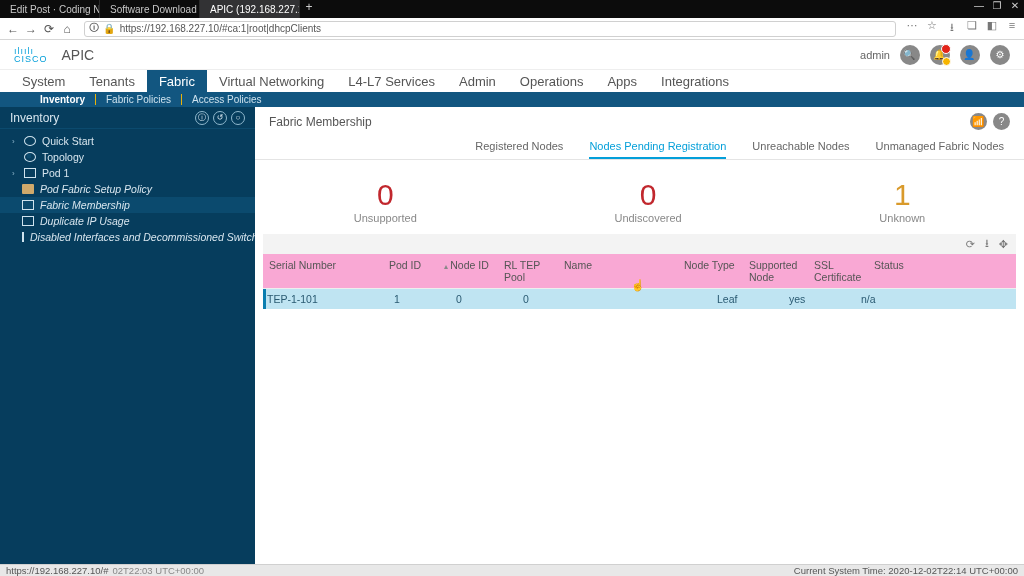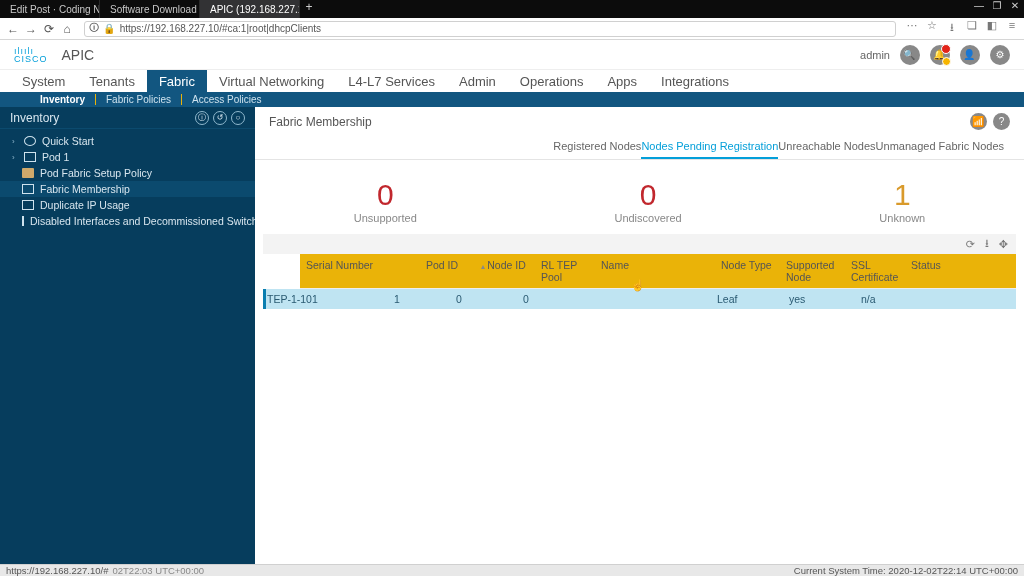--- a/index.html
+++ b/index.html
@@ -43,50 +43,50 @@
   .sub-nav-item:first-child{border:none; font-weight:600; color:#fff;}
 
   
   .workspace { display:flex; height:calc(576px - 18px - 22px - 30px - 22px - 15px - 12px); }
   .sidebar { width:255px; background:#063d5d; color:#d7e5ee; display:flex; flex-direction:column; }
   .side-head { height:22px; display:flex; align-items:center; padding:0 10px; font-size:12px; border-bottom:1px solid #0b4a6e;}
   .side-head-icons { margin-left:auto; display:flex; gap:4px;}
   .ring { width:14px; height:14px; border:1px solid #8fb8cd; border-radius:50%; display:flex; align-items:center; justify-content:center; font-size:8px;}
   .tree { padding:4px 0; font-size:10.5px;}
   .tree-row { display:flex; align-items:center; gap:6px; padding:2px 10px 2px 12px; cursor:pointer; white-space:nowrap;}
-  .tree-row.d1 { padding-left:22px;}
+  .tree-row.d1 { padding-left:22px;font-style:italic;}
   .tree-row.selected { background:#0b4a6e; }
   .caret { width:6px; font-size:8px; color:#8fb8cd;}
   .ticon { width:12px; height:10px; display:inline-block;}
   .ticon.clock { border:1px solid #cfe3ee; border-radius:50%;}
   .ticon.globe { border:1px solid #cfe3ee; border-radius:50%; background:radial-gradient(circle at 40% 40%, #0b4a6e 30%, transparent 31%);}
   .ticon.cube { border:1px solid #cfe3ee; }
   .ticon.folder { background:#cfa96b; border-radius:1px;}
   .ticon.list { border:1px solid #cfe3ee; }
 
   .main { flex:1; background:#fff; position:relative; display:flex; flex-direction:column;}
   .page-title-row { display:flex; align-items:center; padding:6px 14px; color:#555; font-size:12px;}
   .page-title-row .pt-right { margin-left:auto; display:flex; gap:6px;}
   .grey-circ { width:17px; height:17px; border-radius:50%; background:#888; color:#fff; display:flex; align-items:center; justify-content:center; font-size:10px;}
 
-  .reg-tabs { display:flex; justify-content:flex-end; padding:4px 20px 0 20px; font-size:11px; color:#666; border-bottom:1px solid #e4e4e4;}
+  .reg-tabs { display:flex; justify-content:flex-end; gap:26px; padding:4px 20px 0 20px; font-size:11px; color:#666; border-bottom:1px solid #e4e4e4;}
   .reg-tab { padding-bottom:5px; cursor:pointer;}
   .reg-tab.active { color:#049fd9; border-bottom:2px solid #049fd9;}
 
   .stats-row { display:flex; justify-content:space-around; padding:18px 0 10px 0;}
   .stat { text-align:center; }
   .stat-num { font-size:30px; font-weight:300; }
   .stat-num.red { color:#c1272d;}
   .stat-num.amber { color:#d99a2b;}
   .stat-lab { color:#888; font-size:11px;}
 
   .tbl-wrap { padding:0 8px;}
   .tbl-tools { height:20px; background:#f3f3f3; display:flex; justify-content:flex-end; align-items:center; gap:10px; padding:0 8px; color:#777; font-size:11px;}
   .tbl-head, .tbl-row { display:grid; grid-template-columns: 120px 55px 60px 60px 120px 65px 65px 60px 60px; font-size:10.5px;}
-  .tbl-head { background:#eab308; color:#555; padding:5px 4px; border-bottom:1px solid #eee;margin-left:37px;}
+  .tbl-head { background:#f9a8d4; color:#555; padding:5px 4px; border-bottom:1px solid #eee;}
   .tbl-head > div { padding:0 2px; }
   .tbl-row { background:#bfe4f2; padding:4px 4px; color:#2a5a72;}
   .tbl-row.sel { box-shadow: inset 3px 0 0 #0a7eb0; gap: 7px;}
   .th-sort::before{content:"▴ "; font-size:8px; color:#888;}
 
   .ctx-menu { position:absolute; left:377px; top:173px; width:85px; background:#fff; border:1px solid #939393; box-shadow:0 2px 6px rgba(0,0,0,0.2); z-index:10;}
   .ctx-item { font-size:9.5px; padding:4px 6px; color:#777; white-space:nowrap;}
   .ctx-item.active { background:#1792c7; color:#fff;}
   .cursor { position:absolute; left:376px; top:172px; font-size:11px; color:#000; z-index:11; pointer-events:none;}
 
@@ -185,20 +185,25 @@
         <span class="ring">○</span>
       </span>
     </div>
     <div class="tree">
       <div class="tree-row">
           <span class="caret">›</span>
           <span class="ticon clock"></span>
           <span>Quick Start</span>
         </div>
       <div class="tree-row">
+          <span class="caret"></span>
+          <span class="ticon globe"></span>
+          <span>Topology</span>
+        </div>
+      <div class="tree-row">
           <span class="caret">›</span>
           <span class="ticon cube"></span>
           <span>Pod 1</span>
         </div>
       <div class="tree-row d1">
           <span class="ticon folder"></span>
           <span>Pod Fabric Setup Policy</span>
         </div>
       <div class="tree-row d1 selected">
           <span class="ticon list"></span>

